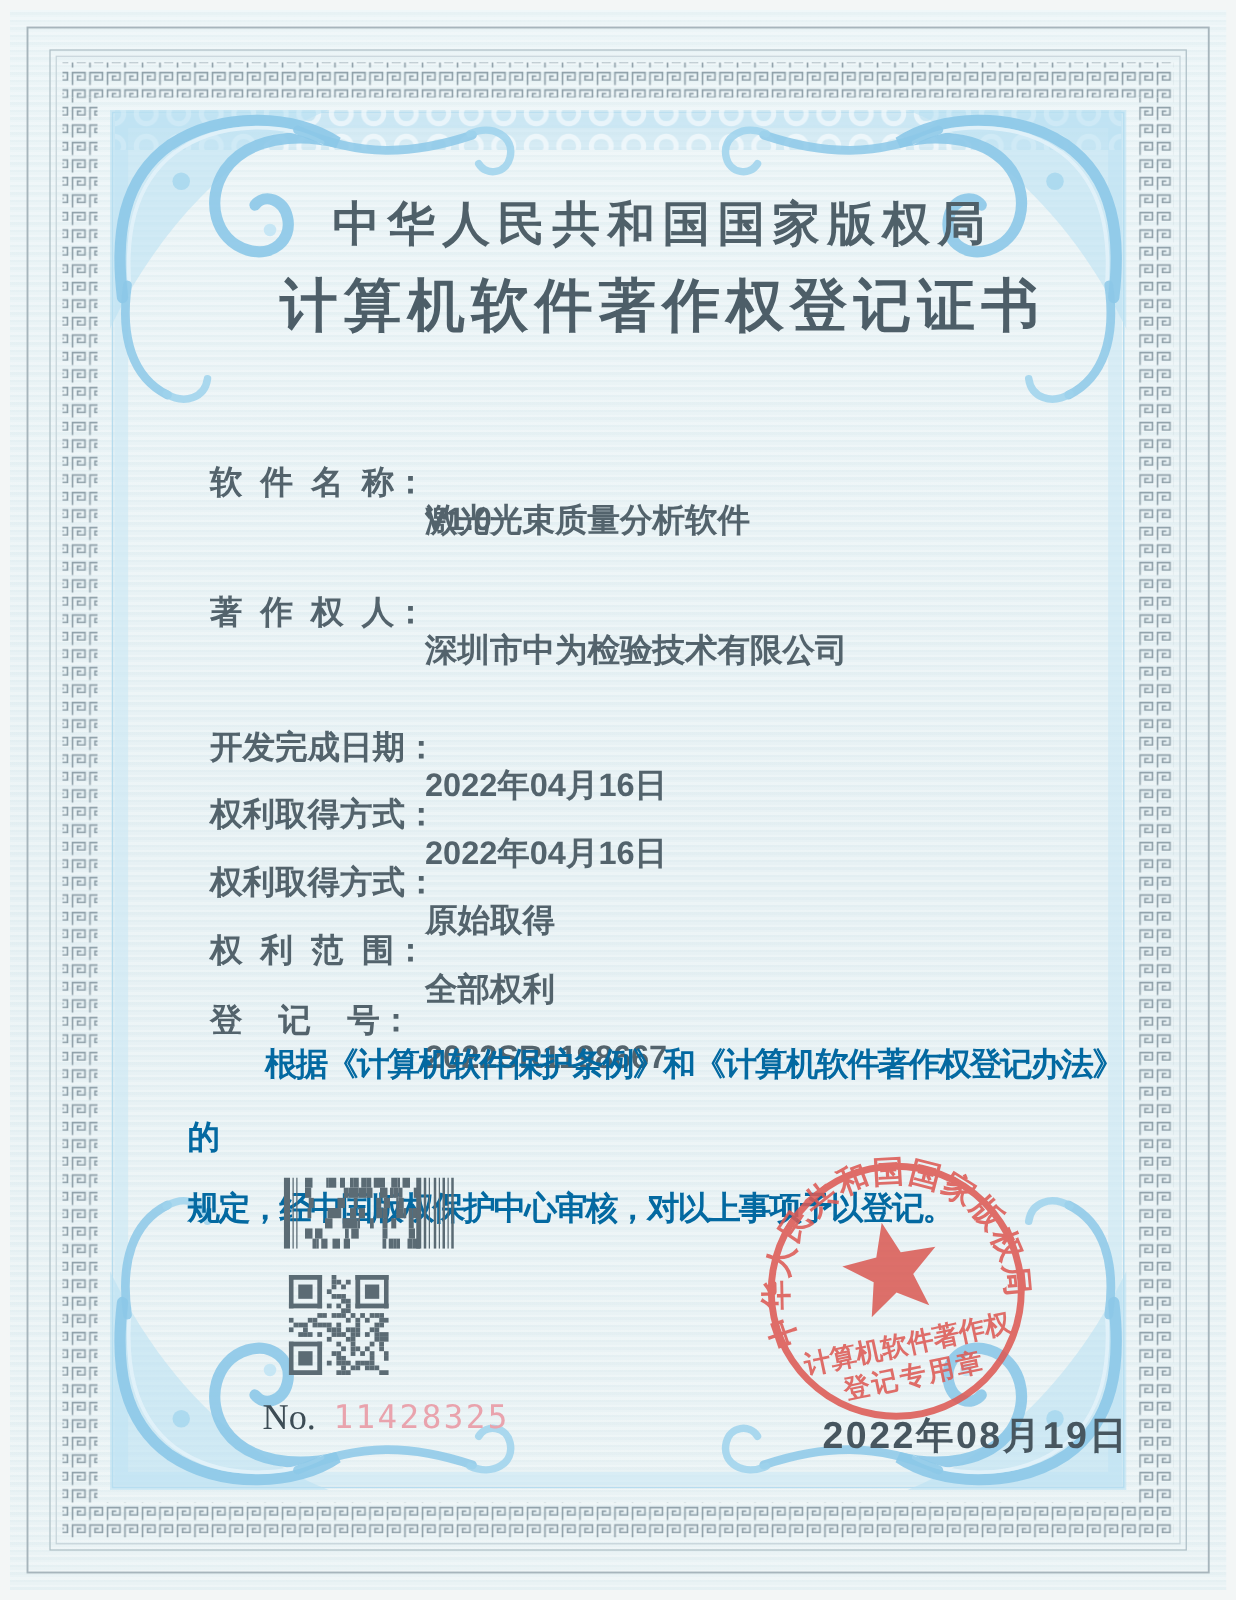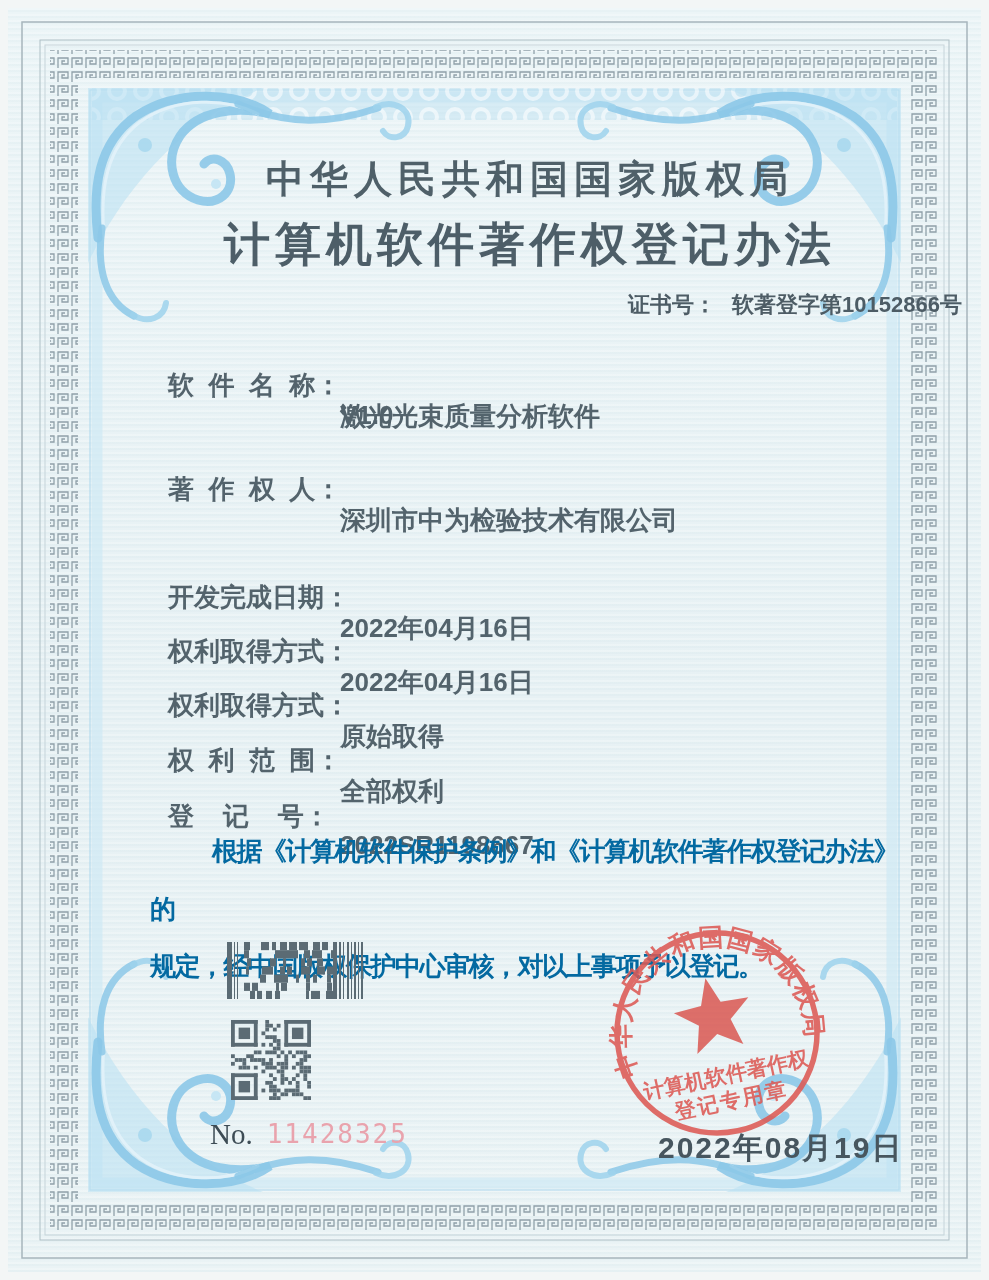--- a/index.html
+++ b/index.html
@@ -89,25 +89,22 @@
     <rect x="92" y="88" width="805" height="32" fill="#bfe1f2" opacity="0.5"></rect>
     <rect x="92" y="88" width="805" height="32" fill="url(#scrolls)" opacity="0.7"></rect>
 
     <use href="#fl" transform="translate(88,88)"></use>
     <use href="#fl" transform="translate(901,88) scale(-1,1)"></use>
     <use href="#fl" transform="translate(88,1192) scale(1,-1)"></use>
     <use href="#fl" transform="translate(901,1192) scale(-1,-1)"></use>
   </svg>
 
   <div class="abs issuer-title">中华人民共和国国家版权局</div>
-  <div class="abs doc-title">计算机软件著作权登记办法</div>
-
-  <div class="abs certno">
-    <span>证书号：</span><span class="v">软著登字第10152866号</span>
-  </div>
+  <div class="abs doc-title">计算机软件著作权登记证书</div>
+
 
   <div class="abs frow" style="top:337px;">
     <span class="lbl">软  件  名  称：</span>
     <span class="val">激光光束质量分析软件</span>
   </div>
   <div class="abs frow" style="top:369px;padding-left:37px;">
     <span class="val">V1.0</span>
   </div>
   <div class="abs frow" style="top:441px;">
     <span class="lbl">著  作  权  人：</span>

